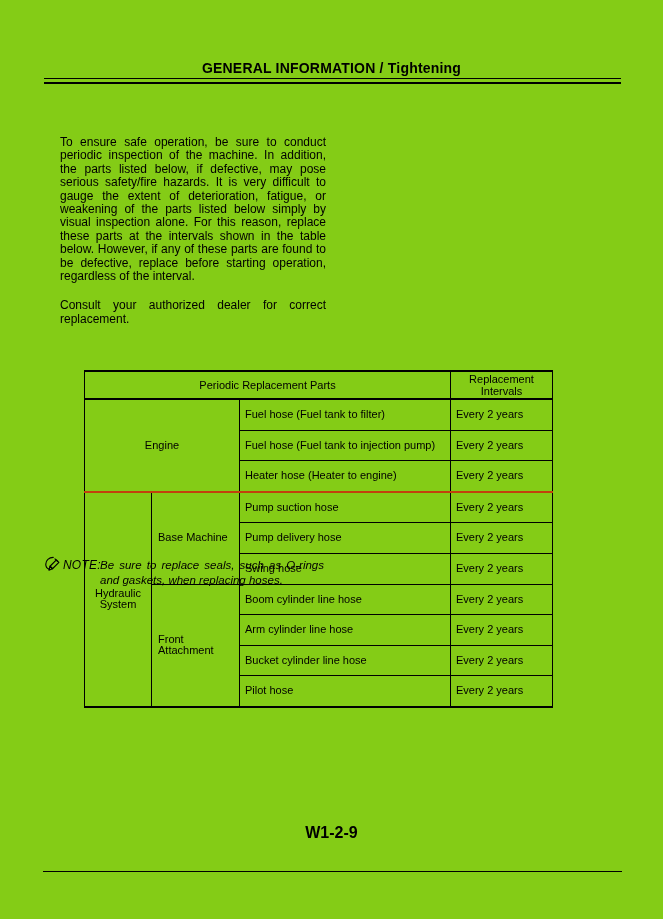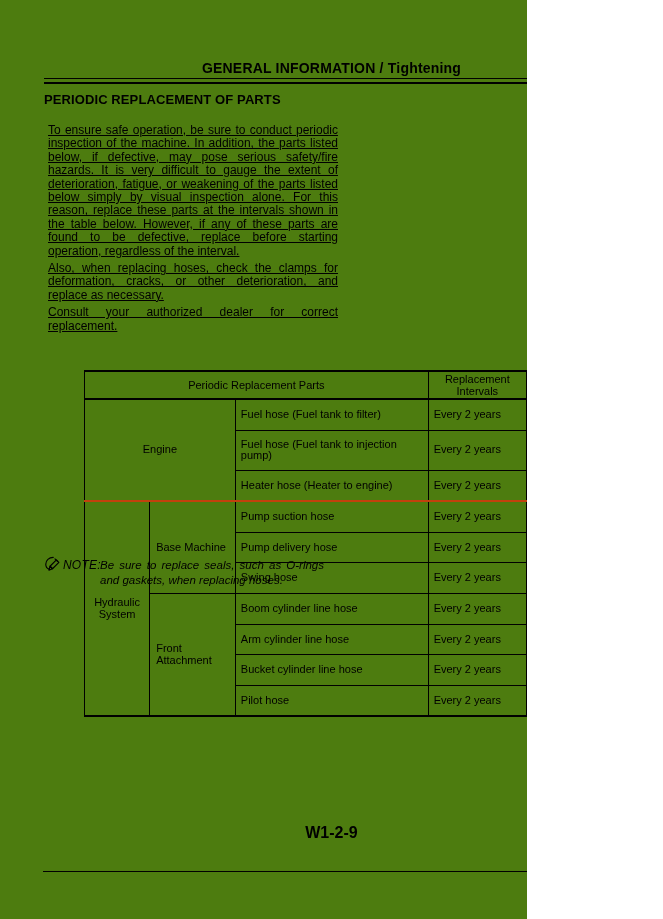--- a/index.html
+++ b/index.html
@@ -1,37 +1,37 @@
 <!DOCTYPE html>
 <html><head>
 <meta charset="utf-8">
 <style>
   html,body { margin:0; padding:0; background:#fff; }
   #page {
-    position:relative; width:527px; height:919px; background:#4d7c0f;
+    position:relative; width:663px; height:919px; background:#84cc16;
     font-family:"Liberation Sans", sans-serif; color:#000;
     overflow:hidden;
   }
   .doc-title {
     position:absolute; top:60px; left:0; width:663px;
     text-align:center; font-size:14px; font-weight:bold; letter-spacing:0.2px;
   }
   .double-rule {
     position:absolute; top:78px; left:44px; width:577px; height:2.5px;
     border-top:1.6px solid #000; border-bottom:2.6px solid #000;
   }
   .section-heading {
     position:absolute; top:92px; left:44px;
     font-size:13px; font-weight:bold; letter-spacing:0.1px;
   }
   .body-text {
     position:absolute; top:120px; left:44px; width:298px;
     font-size:12px; line-height:13.4px; text-align:justify;
   }
-  .body-text p { margin:4px;text-decoration:underline; }
+  .body-text p { margin:16px; }
   table.parts-table {
     position:absolute; top:370px; left:84px;
     border-collapse:collapse;
     border-top:2.6px solid #000; border-bottom:2.6px solid #000;
     border-left:1.6px solid #000; border-right:1.6px solid #000;
     font-size:11px; table-layout:fixed;
   }
   .parts-table td {
     border:1px solid #000; height:13.6px; line-height:11.5px;
     padding:8px 5px; vertical-align:middle; overflow:hidden;
@@ -62,25 +62,23 @@
   }
 </style>
 </head>
 <body>
 
 <div id="page">
 
   <div class="doc-title">GENERAL INFORMATION / Tightening</div>
   <div class="double-rule"></div>
 
-  <div class="section-heading">PERIODIC REPLACEMENT OF PARTS</div>
 
   <div class="body-text">
     <p>To ensure safe operation, be sure to conduct periodic inspection of the machine. In addition, the parts listed below, if defective, may pose serious safety/fire hazards. It is very difficult to gauge the extent of deterioration, fatigue, or weakening of the parts listed below simply by visual inspection alone. For this reason, replace these parts at the intervals shown in the table below. However, if any of these parts are found to be defective, replace before starting operation, regardless of the interval.</p>
-    <p>Also, when replacing hoses, check the clamps for deformation, cracks, or other deterioration, and replace as necessary.</p>
     <p>Consult your authorized dealer for correct replacement.</p>
   </div>
 
   <table class="parts-table">
     <colgroup>
       <col class="col-a">
         <col class="col-b">
         <col class="col-c">
         <col class="col-d">
     </colgroup>

